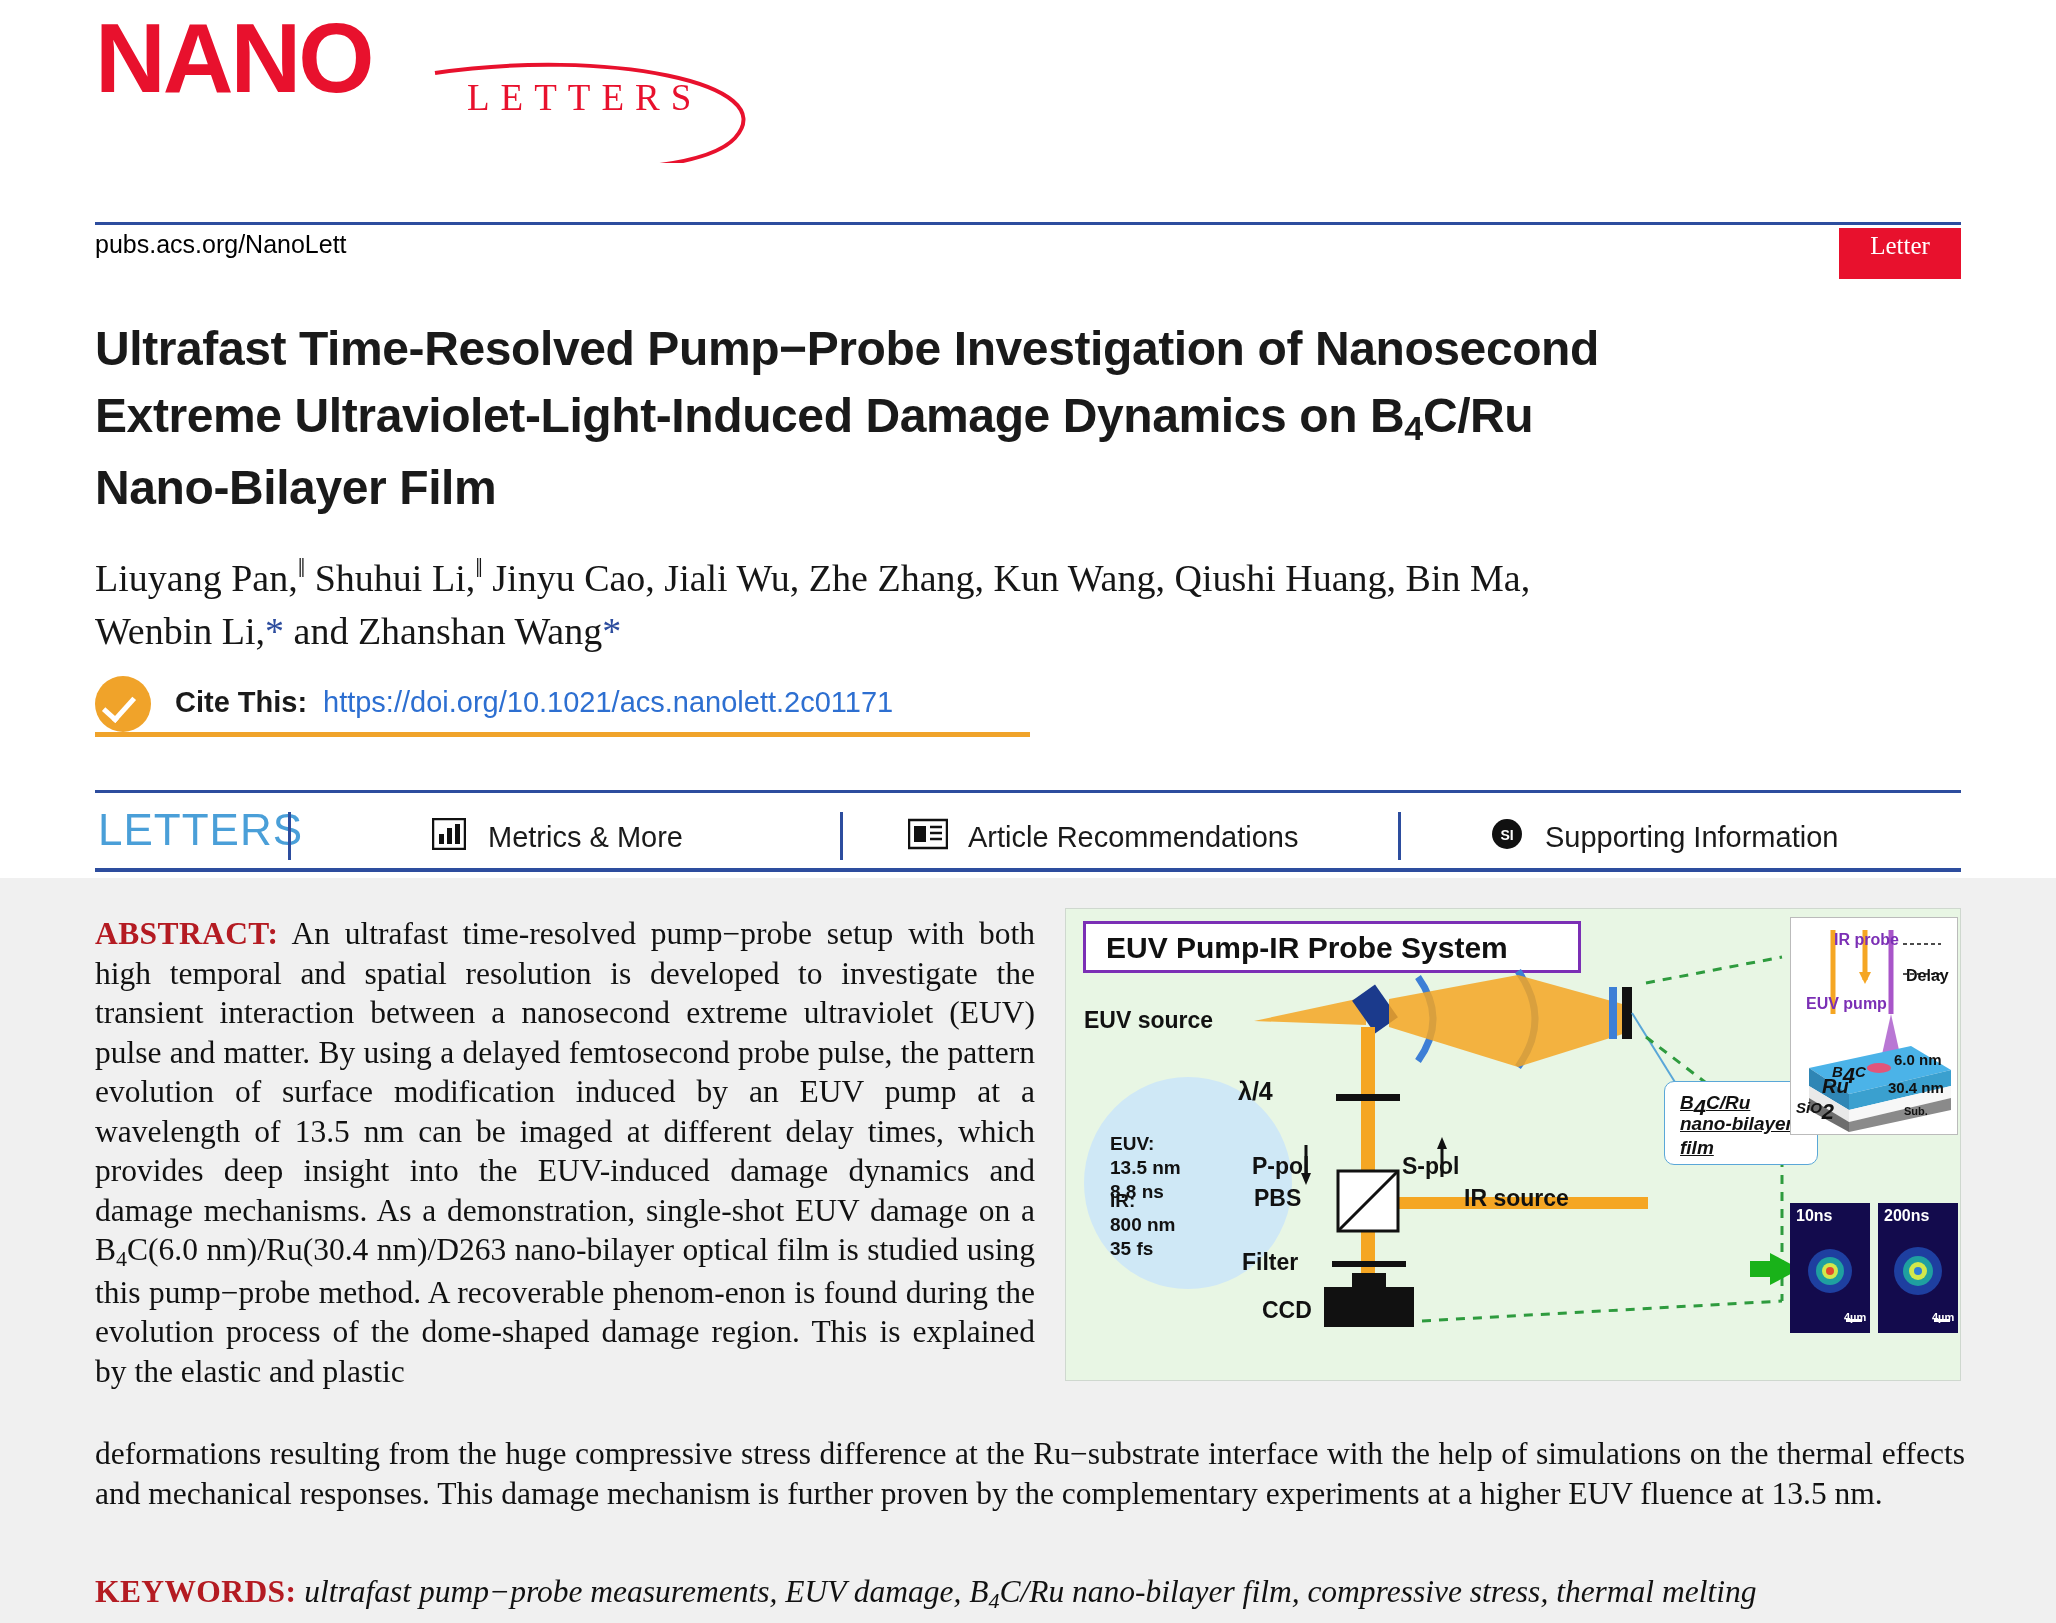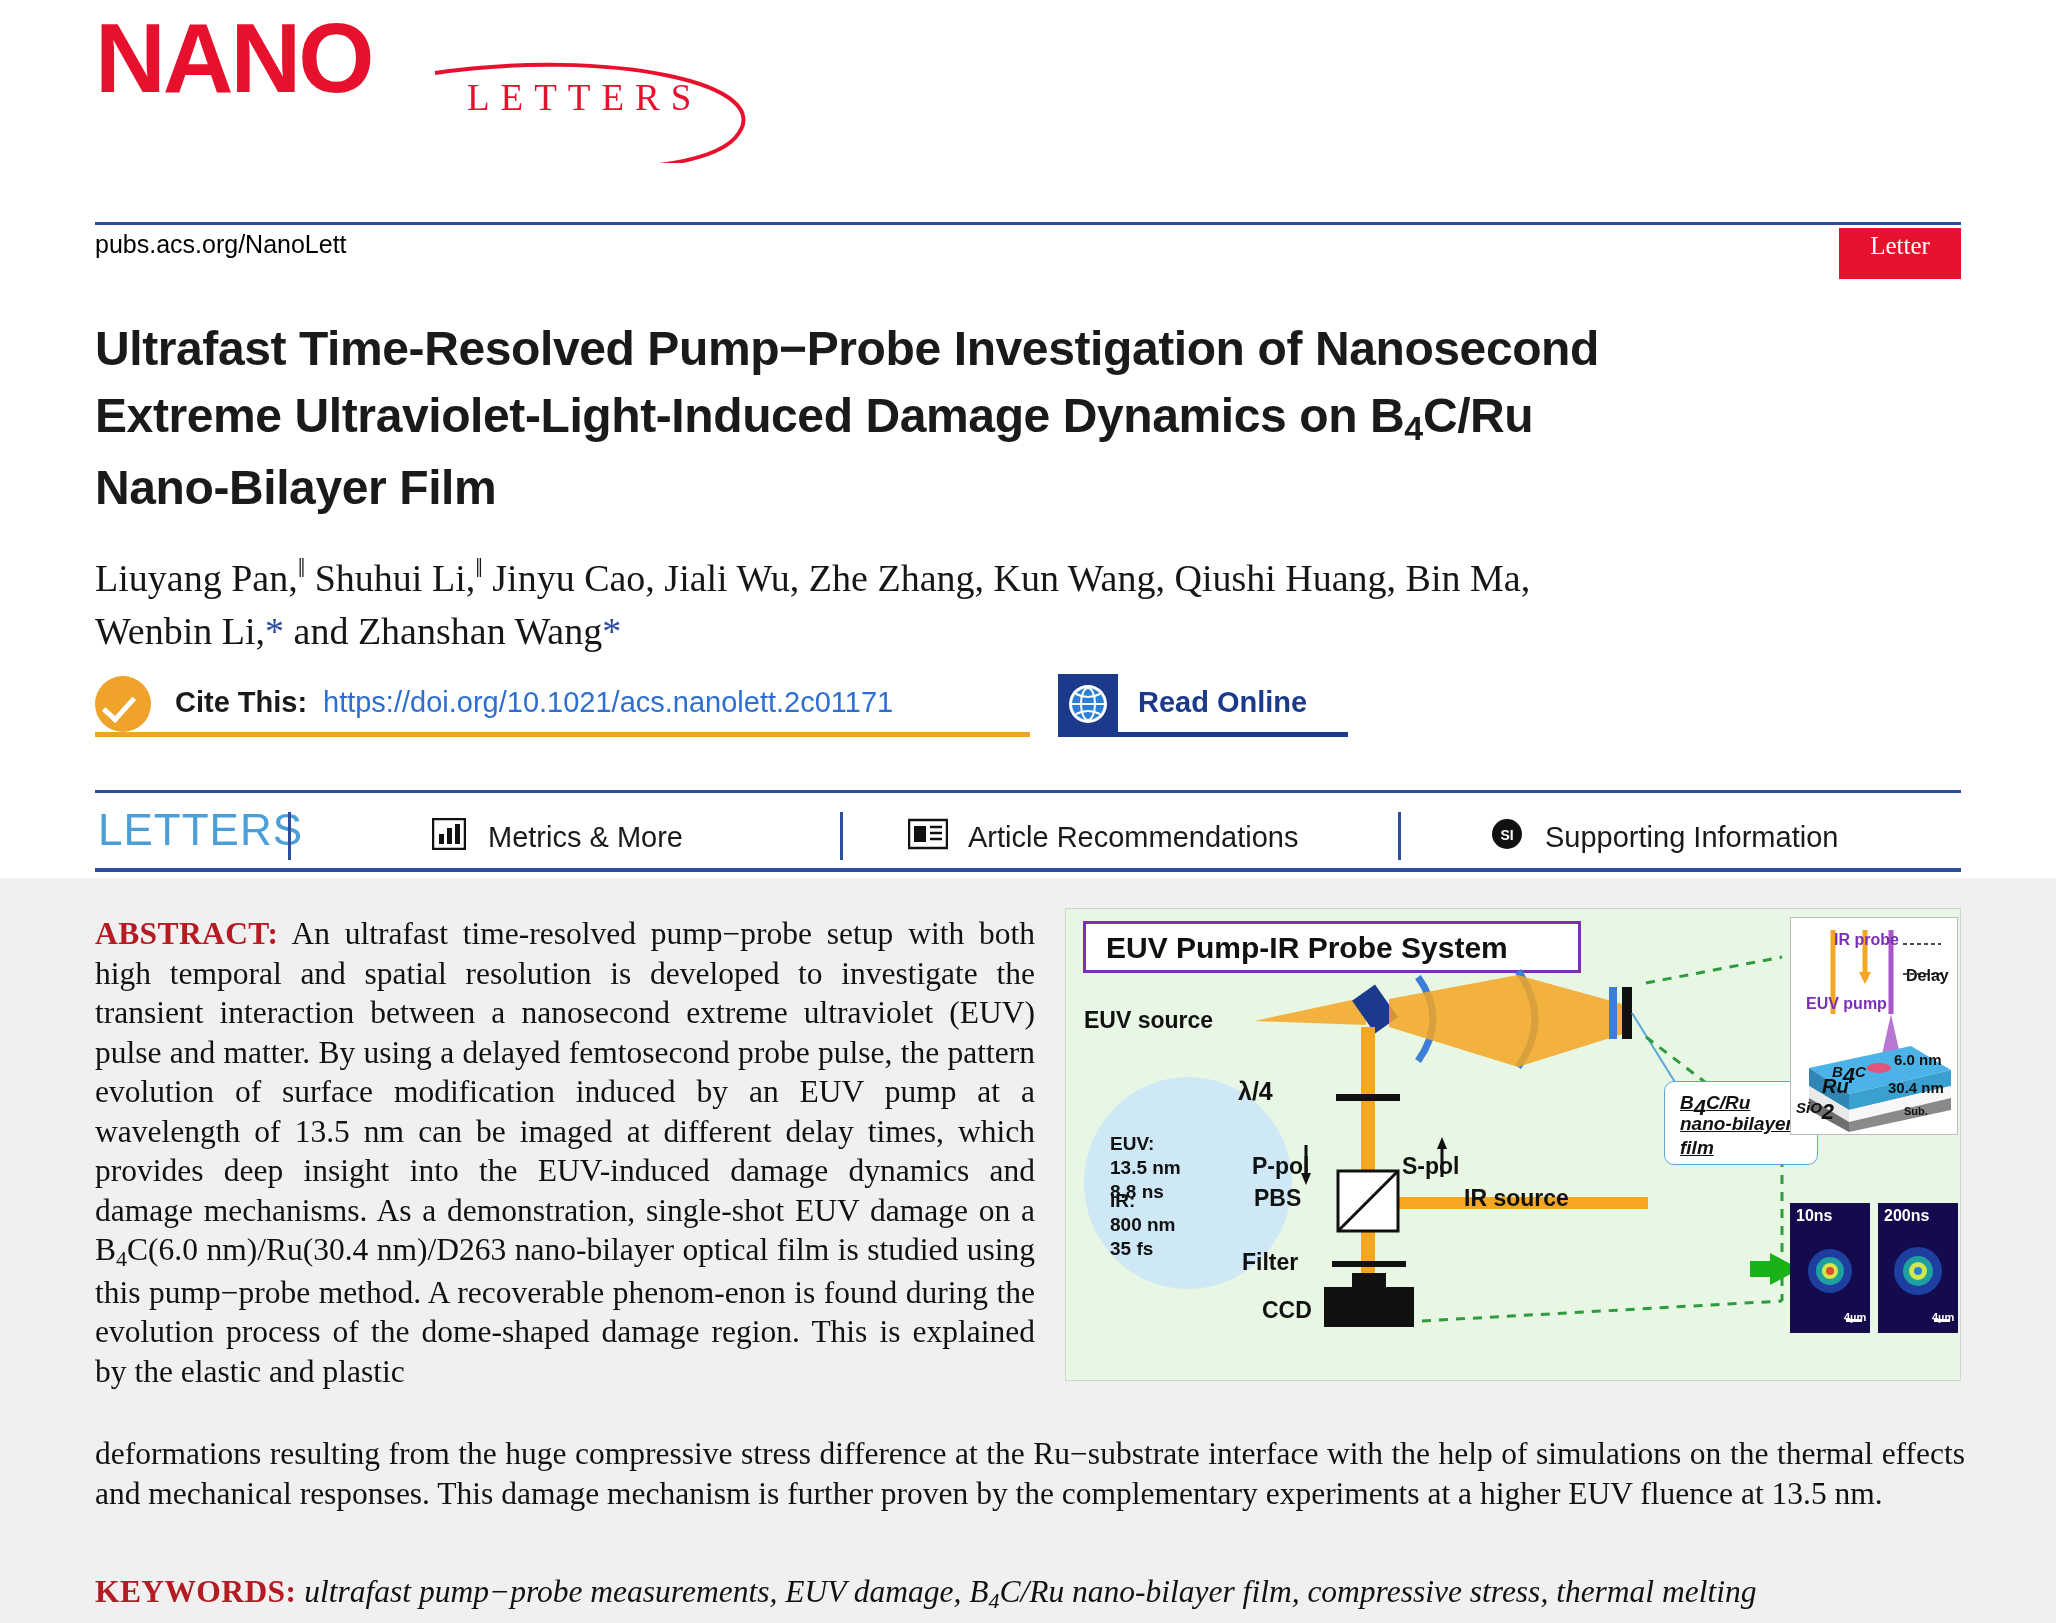--- a/index.html
+++ b/index.html
@@ -403,33 +403,20 @@
     <span>Liuyang Pan,<span class="sup">‖</span> Shuhui Li,<span class="sup">‖</span> Jinyu Cao, Jiali Wu, Zhe Zhang, Kun Wang, Qiushi Huang, Bin Ma,</span><br>
     <span>Wenbin Li,<span class="star">*</span> and Zhanshan Wang<span class="star">*</span></span>
   </div>
 
   <div class="cite-box">
     <span class="cite-check"></span>
     <span class="cite-this">Cite This:</span>
     <a class="cite-link" href="#">https://doi.org/10.1021/acs.nanolett.2c01171</a>
   </div>
 
-  <div class="read-box">
-    <span class="read-icon">
-      <svg width="60" height="60" viewBox="0 0 60 60">
-        <circle cx="30" cy="30" r="19" fill="#ffffff"></circle>
-        <circle cx="30" cy="30" r="16" fill="#2d7fd6"></circle>
-        <ellipse cx="30" cy="30" rx="7" ry="16" fill="none" stroke="#ffffff" stroke-width="2"></ellipse>
-        <line x1="14" y1="30" x2="46" y2="30" stroke="#ffffff" stroke-width="2"></line>
-        <path d="M18 20 q12 6 24 0" fill="none" stroke="#ffffff" stroke-width="2"></path>
-        <path d="M18 40 q12 -6 24 0" fill="none" stroke="#ffffff" stroke-width="2"></path>
-      </svg>
-    </span>
-    <span class="read-label">Read Online</span>
-  </div>
 
   <div class="rule-access-top"></div>
   <div class="rule-access-bot"></div>
   <div class="access-word">LETTERS</div>
 
   <div class="vbar" style="left:288px;"></div>
   <div class="vbar" style="left:840px;"></div>
   <div class="vbar" style="left:1398px;"></div>
 
   <span class="access-icon" style="left:432px;">

